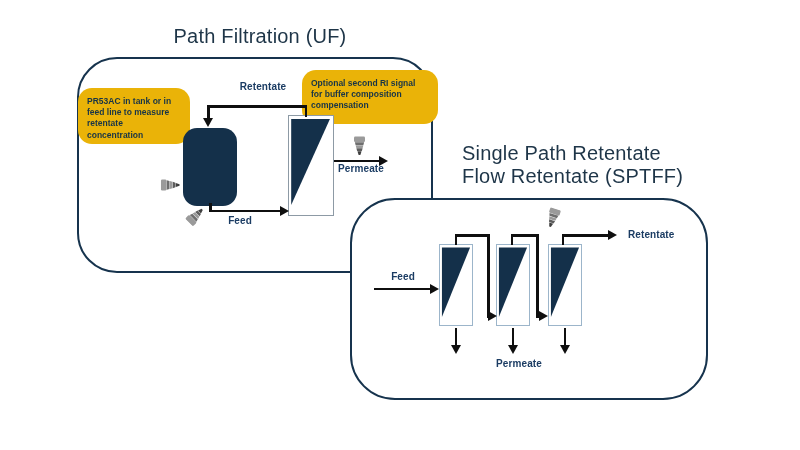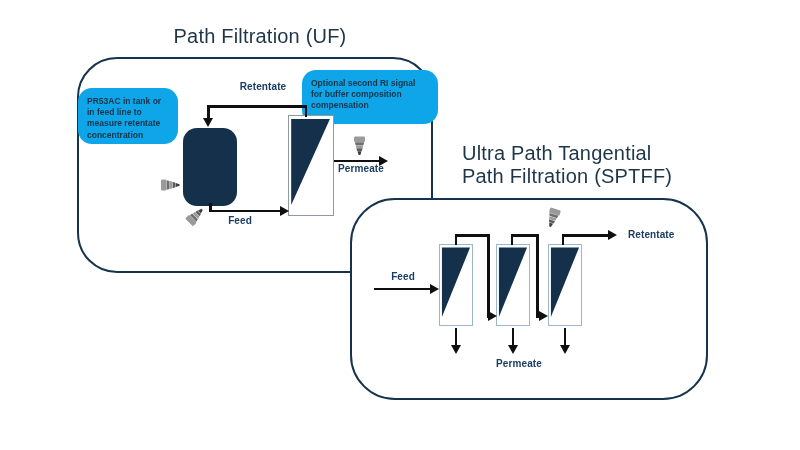--- a/index.html
+++ b/index.html
@@ -15,24 +15,24 @@
   .panel-sptff{left:350px;top:198px;width:358px;height:202px;border-radius:45px;z-index:5;}
   
   .title{
     position:absolute;color:#1e3548;font-size:20px;font-weight:400;line-height:23px;
     letter-spacing:0.2px;z-index:2;
   }
   .title-uf{left:100px;top:25px;width:320px;text-align:center;}
   .title-sptff{left:462px;top:142px;width:250px;text-align:left;z-index:2;}
   
   .callout{
-    position:absolute;background:#0ea5e9;border-radius:14px;z-index:2;box-sizing:border-box;
+    position:absolute;background:#eab308;border-radius:14px;z-index:2;box-sizing:border-box;
     color:#173447;font-size:8.5px;font-weight:700;line-height:1.32;padding:8px 9px;
   }
-  .callout-1{left:78px;top:88px;width:100px;height:56px;}
+  .callout-1{left:78px;top:88px;width:112px;height:56px;}
   .callout-2{left:302px;top:70px;width:136px;height:54px;}
   
   .filter{
     position:absolute;background:#ffffff;box-sizing:border-box;z-index:3;
   }
   .filter .membrane{
     position:absolute;left:0;top:0;right:0;bottom:0;background:#14304a;
     clip-path:polygon(5% 3%, 93% 3%, 5% 90%);
   }
   .filter-uf{left:288px;top:115px;width:46px;height:101px;border:1.5px solid #8d9aa5;}
@@ -121,22 +121,22 @@
     <svg viewBox="0 0 20 26" xmlns="http://www.w3.org/2000/svg">
       <rect x="3.5" y="0.5" width="13" height="6.5" rx="1.5" fill="#9a9a9a"></rect>
       <path d="M4.5 7.3 H15.5 L14.6 10.6 H5.4 Z" fill="#6e6e6e"></path>
       <path d="M5.4 11 H14.6 L13.7 14.1 H6.3 Z" fill="#9a9a9a"></path>
       <path d="M6.3 14.5 H13.7 L12.8 17.6 H7.2 Z" fill="#5d5d5d"></path>
       <path d="M7.6 18 H12.4 L11 22.5 H9 Z" fill="#3f3f3f"></path>
     </svg>
   </div>
 
   <div class="title title-sptff">
-    <div>Ultra Path Tangential</div>
-    <div>Path Filtration (SPTFF)</div>
+    <div>Single Path Retentate</div>
+    <div>Flow Retentate (SPTFF)</div>
   </div>
 
   <div class="panel panel-sptff"></div>
 
   <div class="filter filter-s f-a">
     <div class="membrane"></div>
   </div>
   <div class="filter filter-s f-b">
     <div class="membrane"></div>
   </div>

